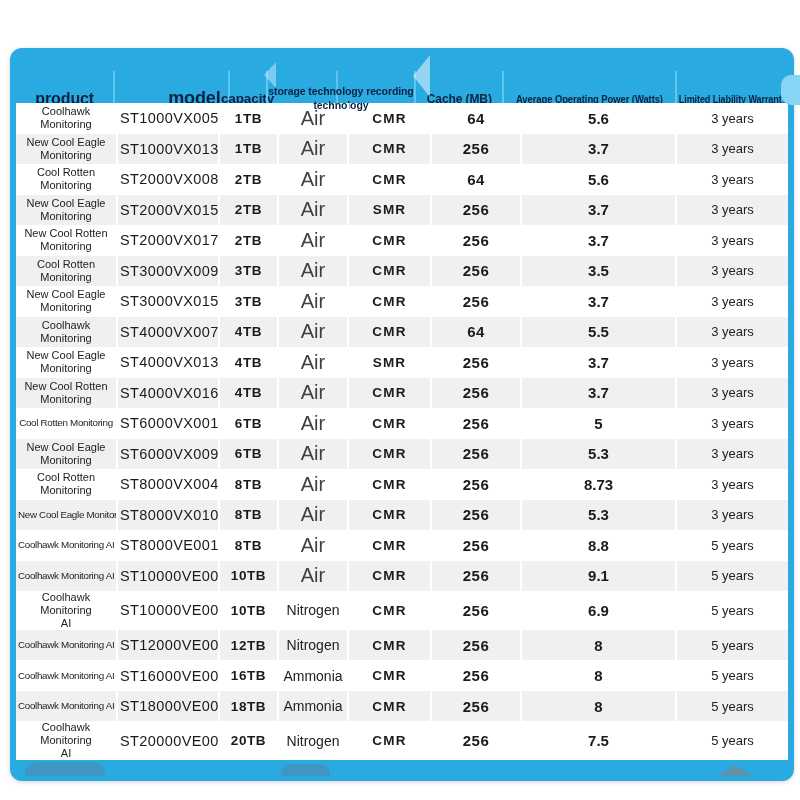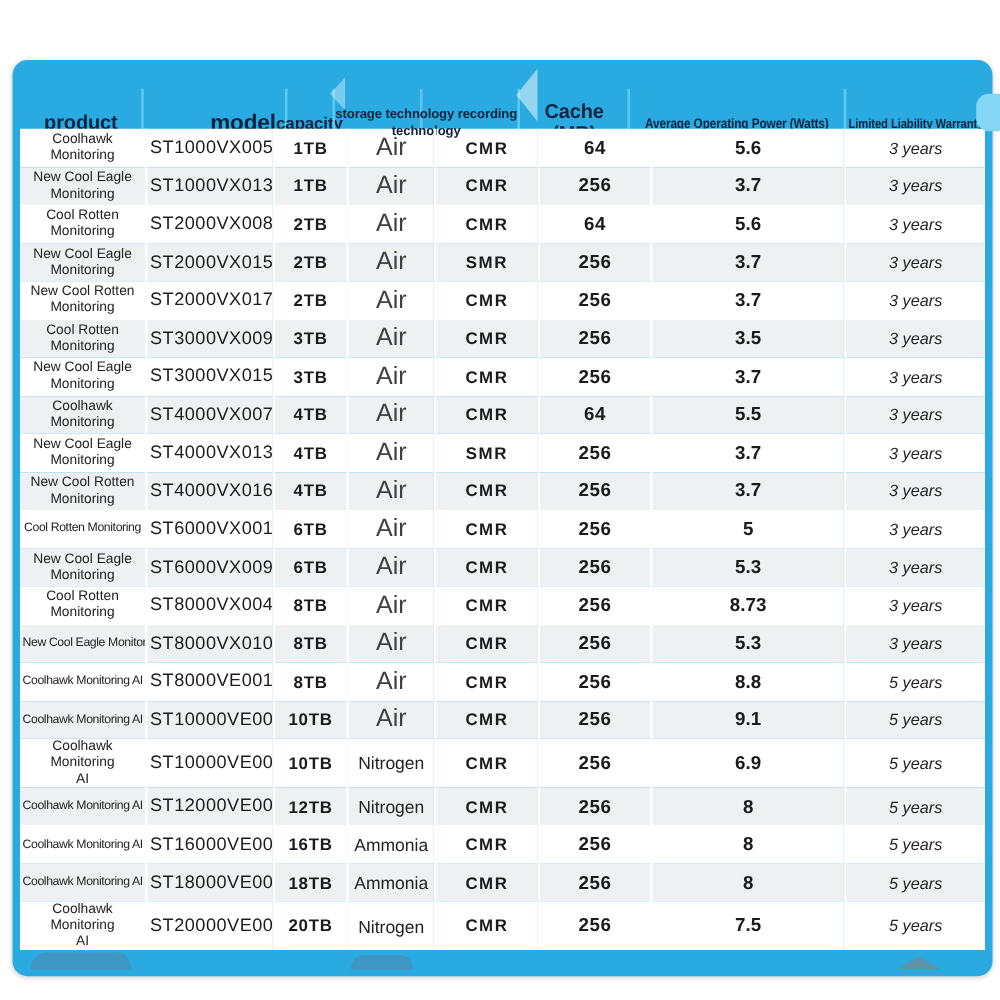--- a/index.html
+++ b/index.html
@@ -21,21 +21,21 @@
   .hcell{
     box-sizing:border-box;display:flex;align-items:center;justify-content:center;
     text-align:center;color:#0c2340;font-weight:bold;letter-spacing:-0.1px;
   }
   .hcell + .hcell{border-left:2px solid #5fc8f0;}
   .h-product{width:100px;font-size:16px;}
   .h-model{width:116px;font-size:18px;padding-left:46px;}
   .h-capacity{width:38px;font-size:13.5px;}
   .h-tech{width:153px;font-size:10.5px;line-height:1.25;position:relative;}
   .h-tech .midline{position:absolute;left:68px;top:0;width:2px;height:100%;background:rgba(255,255,255,.28);}
-  .h-cache{width:90px;font-size:16px;}
+  .h-cache{width:90px;font-size:12px;}
   .h-power{width:177px;font-size:11px;}
   .h-warranty{width:113px;font-size:10.5px;}
   .h-power span,.h-warranty span{white-space:nowrap;display:inline-block;transform:scaleX(.86);}
   .h-tech span{position:relative;z-index:2;}
   
   .arrow-left-small{
     position:absolute;left:254px;top:14px;width:0;height:0;z-index:3;
     border-top:13px solid transparent;border-bottom:13px solid transparent;
     border-right:12px solid rgba(255,255,255,.38);
   }
@@ -63,21 +63,21 @@
   .tbl tr:nth-child(even){background:#eef0f2;}
   td.c-product{font-size:11px;line-height:1.18;white-space:pre-line;color:#222;}
   td.c-product.tight{font-size:9.8px;letter-spacing:-0.3px;white-space:nowrap;}
   td.c-model{font-weight:normal;font-size:14.5px;letter-spacing:.4px;}
   td.c-capacity{font-weight:bold;font-size:13.5px;letter-spacing:.6px;}
   td.c-gas.gas-big{font-size:20px;color:#404040;}
   td.c-gas.gas-small{font-size:14px;color:#222;}
   td.c-rec{font-weight:bold;font-size:13.5px;letter-spacing:1.2px;}
   td.c-cache{font-weight:bold;font-size:15px;letter-spacing:.5px;}
   td.c-power{font-weight:bold;font-size:15px;}
-  td.c-warranty{font-size:13px;color:#222;font-style:italic;}
+  td.c-warranty{font-size:13px;color:#222;}
   
   .bump1{position:absolute;left:15px;top:714px;width:80px;height:14px;background:#3e96c3;border-radius:12px 12px 0 0;z-index:1;}
   .bump2{position:absolute;left:271px;top:716px;width:49px;height:12px;background:#3e96c3;border-radius:10px 10px 0 0;z-index:1;}
   .bump3{position:absolute;left:707px;top:717px;width:0;height:0;z-index:1;
     border-left:18px solid transparent;border-right:18px solid transparent;
     border-bottom:11px solid #5e93aa;}
 </style>
 </head>
 <body>
 

